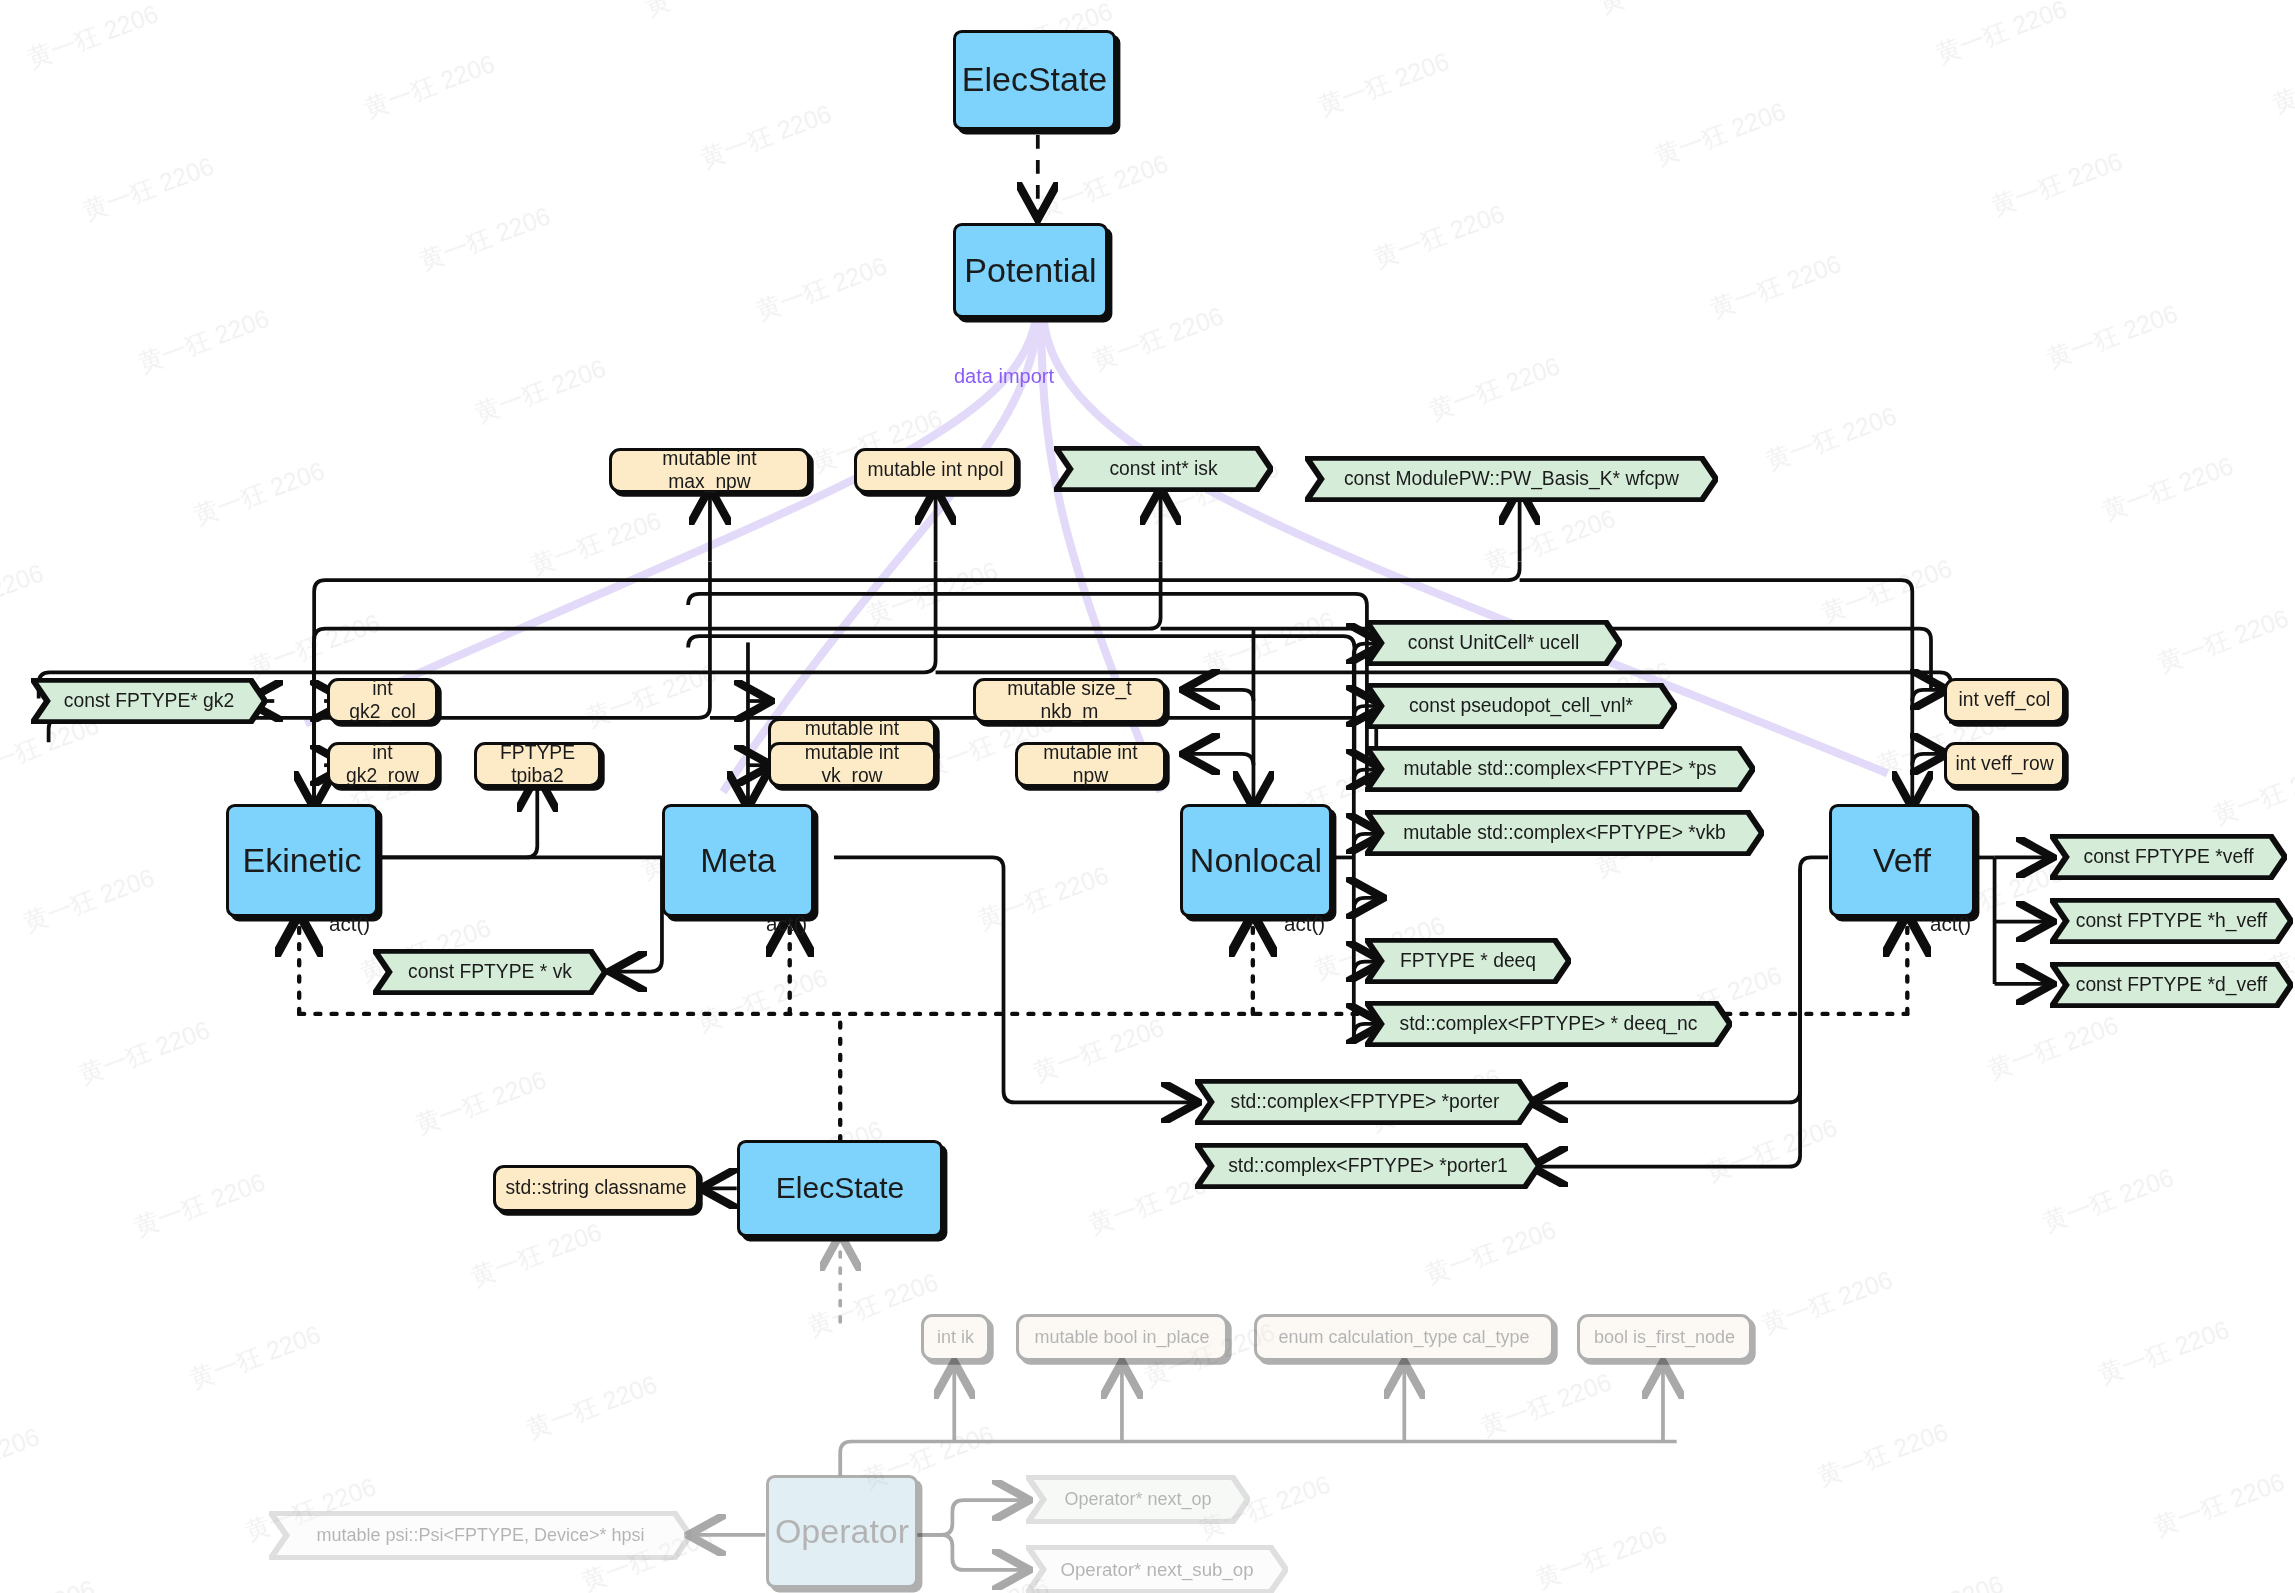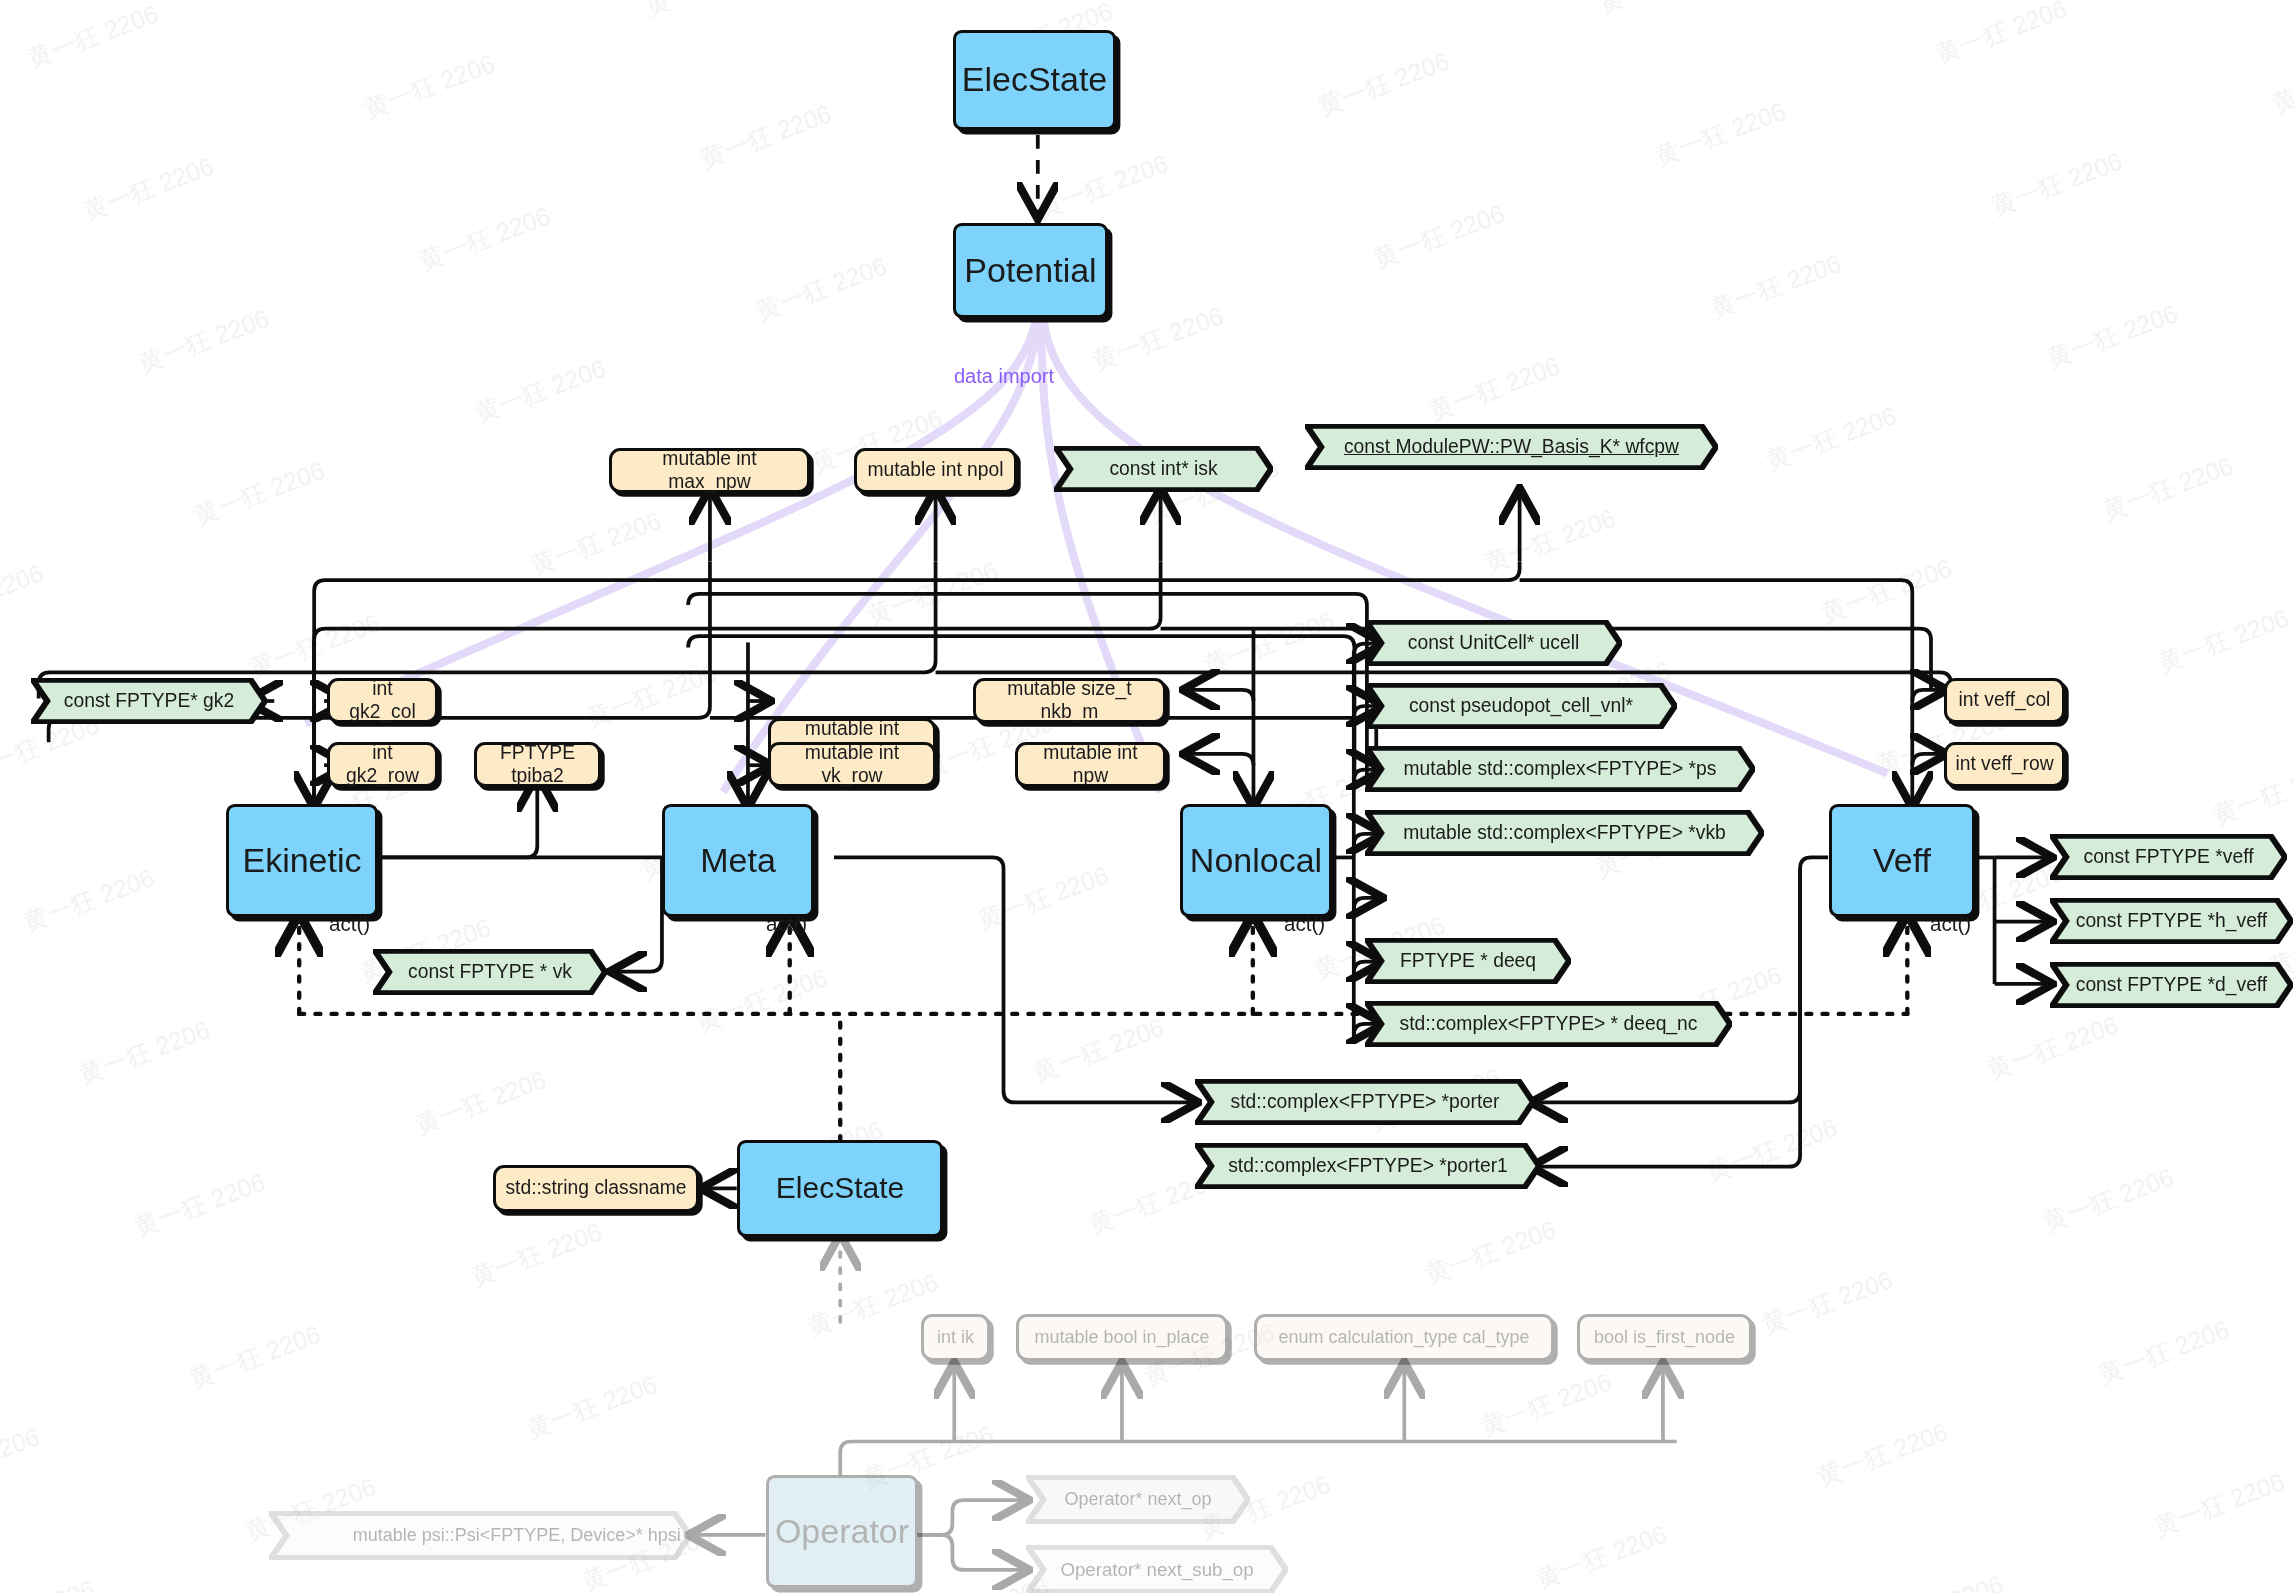--- a/index.html
+++ b/index.html
@@ -171,21 +171,21 @@
       <span>mutable int npol</span>
     </div>
 
     <div class="chev" style="left:1054px;top:446px;width:219px;height:46px;">
       <svg viewBox="0 0 352 74" preserveAspectRatio="none">
           <path d="M3,3 L326,3 L349,37 L326,71 L3,71 L26,37 Z" fill="#d4ecd8" stroke="#0d0d0d" stroke-width="6" vector-effect="non-scaling-stroke"></path>
         </svg>
       <span class="inner">const int* isk</span>
     </div>
 
-    <div class="chev" style="left:1305px;top:424px;width:413px;height:46px;text-decoration:underline;">
+    <div class="chev" style="left:1305px;top:456px;width:413px;height:46px;">
       <svg viewBox="0 0 662 74" preserveAspectRatio="none">
           <path d="M3,3 L636,3 L659,37 L636,71 L3,71 L26,37 Z" fill="#d4ecd8" stroke="#0d0d0d" stroke-width="6" vector-effect="non-scaling-stroke"></path>
         </svg>
       <span class="inner">const ModulePW::PW_Basis_K* wfcpw</span>
     </div>
 
     <div class="chev" style="left:31px;top:678px;width:236px;height:46px;">
       <svg viewBox="0 0 378 74" preserveAspectRatio="none">
           <path d="M3,3 L352,3 L375,37 L352,71 L3,71 L26,37 Z" fill="#d4ecd8" stroke="#0d0d0d" stroke-width="6" vector-effect="non-scaling-stroke"></path>
         </svg>
@@ -332,21 +332,21 @@
         <span>enum calculation_type cal_type</span>
       </div>
       <div class="node attr" style="left:1577px;top:1314px;width:175px;height:47px;font-size:18px;">
         <span>bool is_first_node</span>
       </div>
 
       <div class="node cls" style="left:766px;top:1475px;width:152px;height:113px;">
         <span>Operator</span>
       </div>
 
-      <div class="chev" style="left:269px;top:1511px;width:423px;height:49px;justify-content:flex-end;">
+      <div class="chev" style="left:269px;top:1511px;width:423px;height:49px;">
         <svg viewBox="0 0 678 78" preserveAspectRatio="none">
             <path d="M3,3 L650,3 L675,39 L650,75 L3,75 L28,39 Z" fill="#eff7f0" stroke="#9aa09a" stroke-width="6" vector-effect="non-scaling-stroke"></path>
           </svg>
         <span class="inner" style="font-size:18px;">mutable psi::Psi&lt;FPTYPE, Device&gt;* hpsi</span>
       </div>
 
       <div class="chev" style="left:1026px;top:1475px;width:224px;height:49px;">
         <svg viewBox="0 0 360 78" preserveAspectRatio="none">
             <path d="M3,3 L332,3 L357,39 L332,75 L3,75 L28,39 Z" fill="#dff0e2" stroke="#9aa09a" stroke-width="6" vector-effect="non-scaling-stroke"></path>
           </svg>

